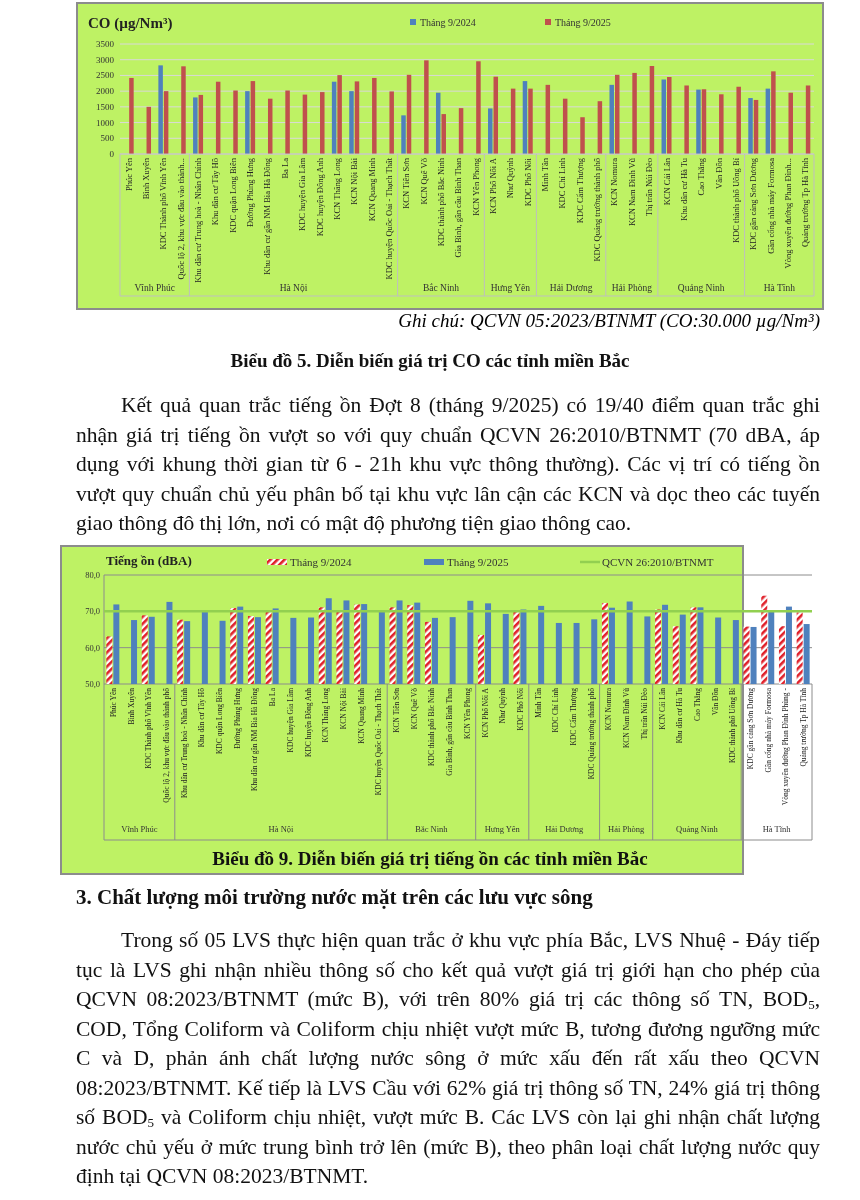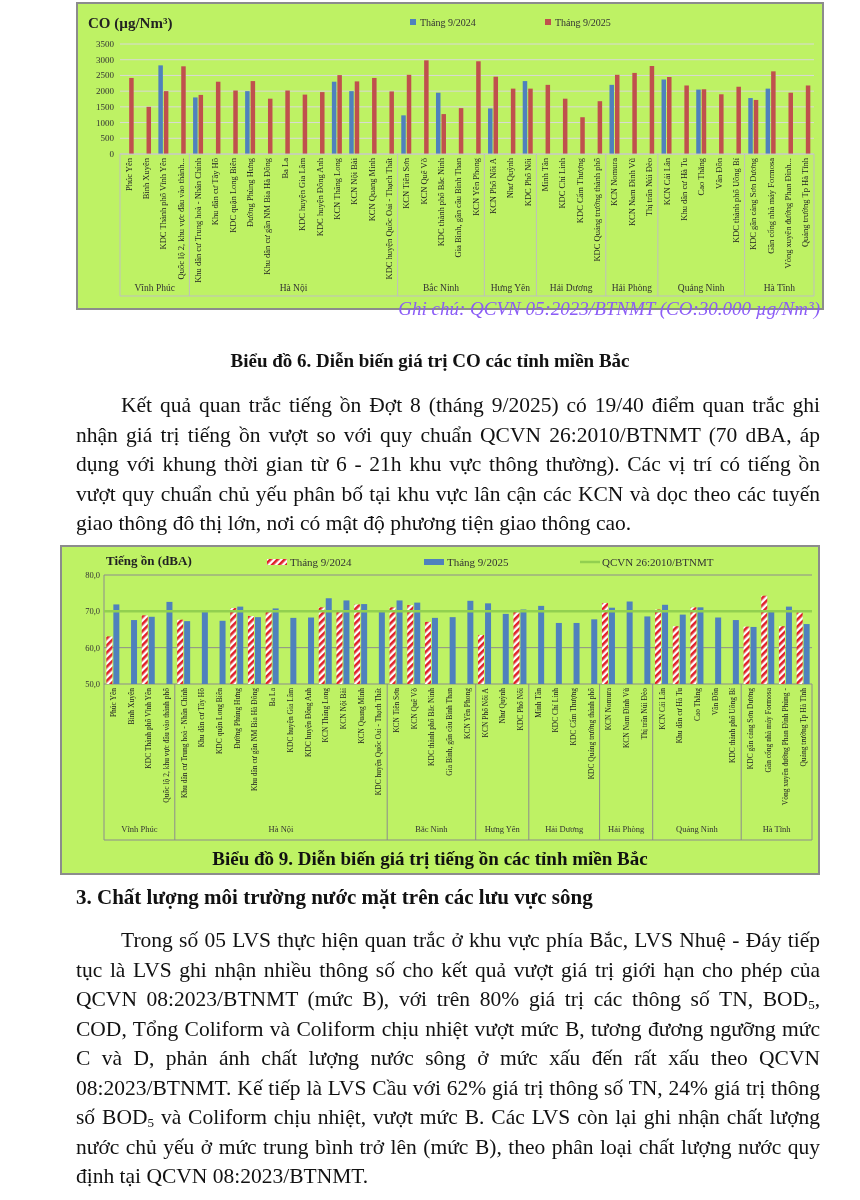--- a/index.html
+++ b/index.html
@@ -1,22 +1,22 @@
 <!DOCTYPE html>
 <html><head>
 <meta charset="utf-8">
 <style>
   html, body { margin: 0; padding: 0; background: #ffffff; }
   body { width: 860px; height: 1200px; position: relative; overflow: hidden;
          font-family: "Liberation Serif", serif; color: #111; }
   .chart-frame { position: absolute; border: 2px solid #8c8c8c; background: #bef264; box-sizing: border-box; }
   #co-chart { left: 76px; top: 2px; width: 748px; height: 308px; }
-  #noise-chart { left: 60px; top: 545px; width: 760px; height: 330px; }
+  #noise-chart { left: 60px; top: 545px; width: 684px; height: 330px; }
   svg text { font-family: "Liberation Serif", serif; }
-  .note { position: absolute; right: 40px; top: 298px; font-size: 19px; font-style: italic; color: #8b5cf6; margin-left: 26px; }
+  .note { position: absolute; right: 40px; top: 310px; font-size: 19px; font-style: italic; color: #000000; margin-left: 26px; }
   .caption { position: absolute; left: 0; width: 860px; text-align: center; font-weight: bold; font-size: 19px; }
   #cap6 { top: 350px; }
   #cap7 { top: 848px; }
   .para { position: absolute; left: 76px; width: 744px; font-size: 21.5px; line-height: 29.5px;
           text-align: justify; text-indent: 45px; }
   #para1 { top: 391px; }
   .heading { position: absolute; left: 76px; top: 885px; font-size: 21px; font-weight: bold; }
   #para2 { top: 926px; }
   sub { font-size: 13px; vertical-align: -3px; line-height: 0; }
 </style>
@@ -157,21 +157,21 @@
       <line x1="527.8000000000001" x2="527.8000000000001" y1="150" y2="292" stroke="#bfbfbf"></line>
       <text x="493.1" y="287" font-size="9.5" text-anchor="middle" fill="#333">Hải Dương</text>
       <line x1="579.85" x2="579.85" y1="150" y2="292" stroke="#bfbfbf"></line>
       <text x="553.825" y="287" font-size="9.5" text-anchor="middle" fill="#333">Hải Phòng</text>
       <line x1="666.6" x2="666.6" y1="150" y2="292" stroke="#bfbfbf"></line>
       <text x="623.225" y="287" font-size="9.5" text-anchor="middle" fill="#333">Quảng Ninh</text>
       <text x="701.3" y="287" font-size="9.5" text-anchor="middle" fill="#333">Hà Tĩnh</text>
     </svg>
 </div>
 <div class="note">Ghi chú: QCVN 05:2023/BTNMT (CO:30.000 µg/Nm³)</div>
-<div class="caption" id="cap6">Biểu đồ 6. Diễn biến giá trị CO các tỉnh miền Bắc</div>
+<div class="caption" id="cap6">Biểu đồ 5. Diễn biến giá trị CO các tỉnh miền Bắc</div>
 
 <div class="para" id="para1">Kết quả quan trắc tiếng ồn Đợt 8 (tháng 9/2025) có 19/40 điểm quan trắc ghi nhận giá trị tiếng ồn vượt so với quy chuẩn QCVN 26:2010/BTNMT (70 dBA, áp dụng với khung thời gian từ 6 - 21h khu vực thông thường). Các vị trí có tiếng ồn vượt quy chuẩn chủ yếu phân bố tại khu vực lân cận các KCN và dọc theo các tuyến giao thông đô thị lớn, nơi có mật độ phương tiện giao thông cao.</div>
 
 <div class="chart-frame" id="noise-chart">
   <svg id="noise-svg" width="756" height="300">
       <defs>
         <pattern id="hatch" patternUnits="userSpaceOnUse" width="5" height="5" patternTransform="rotate(45)">
           <rect x="0" y="0" width="5" height="5" fill="#ffffff"></rect>
           <rect x="0" y="0" width="2.6" height="5" fill="#e0202a"></rect>
         </pattern>

